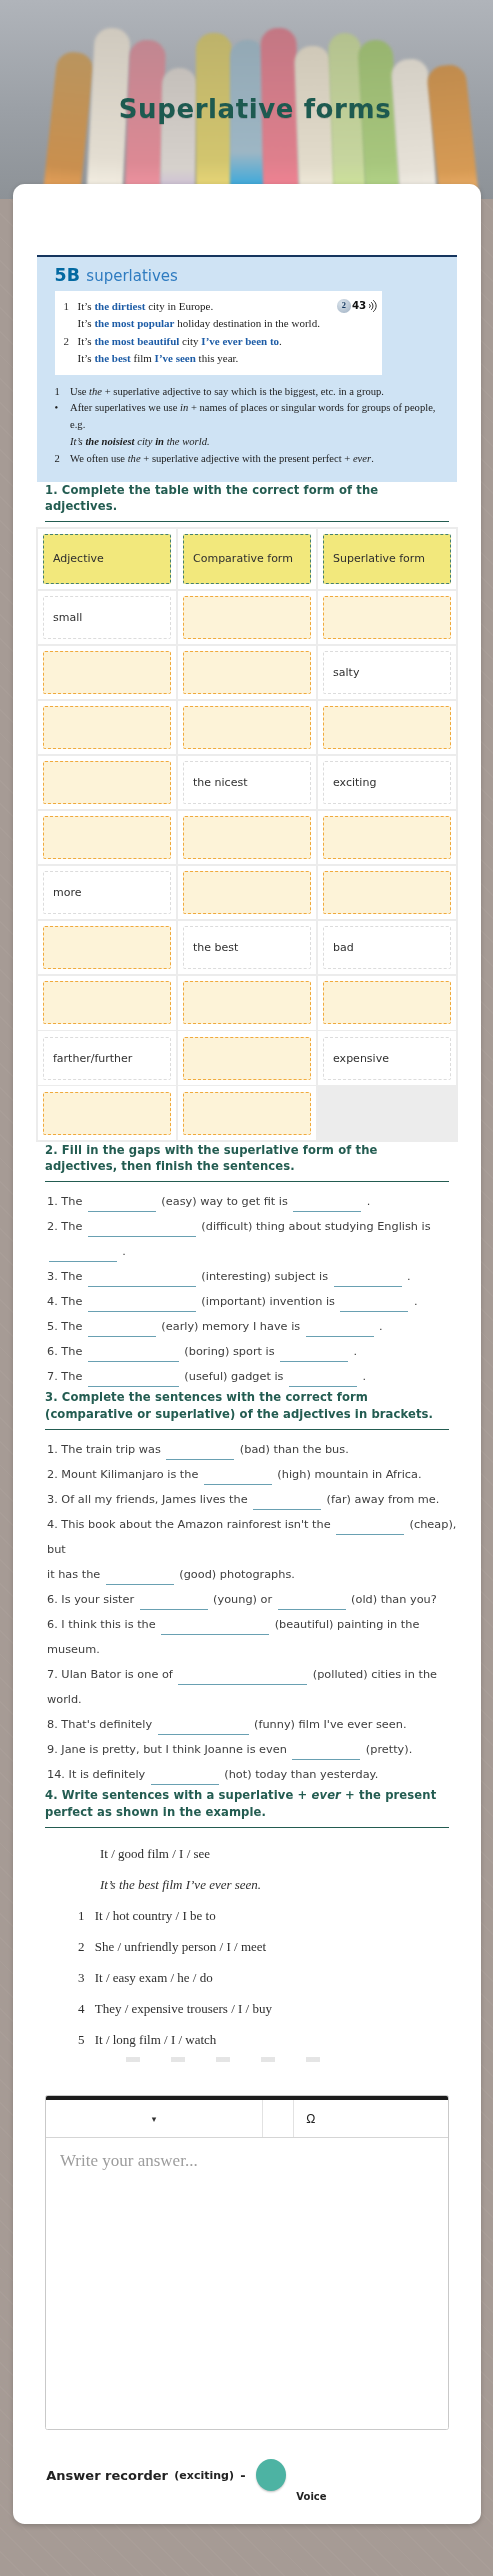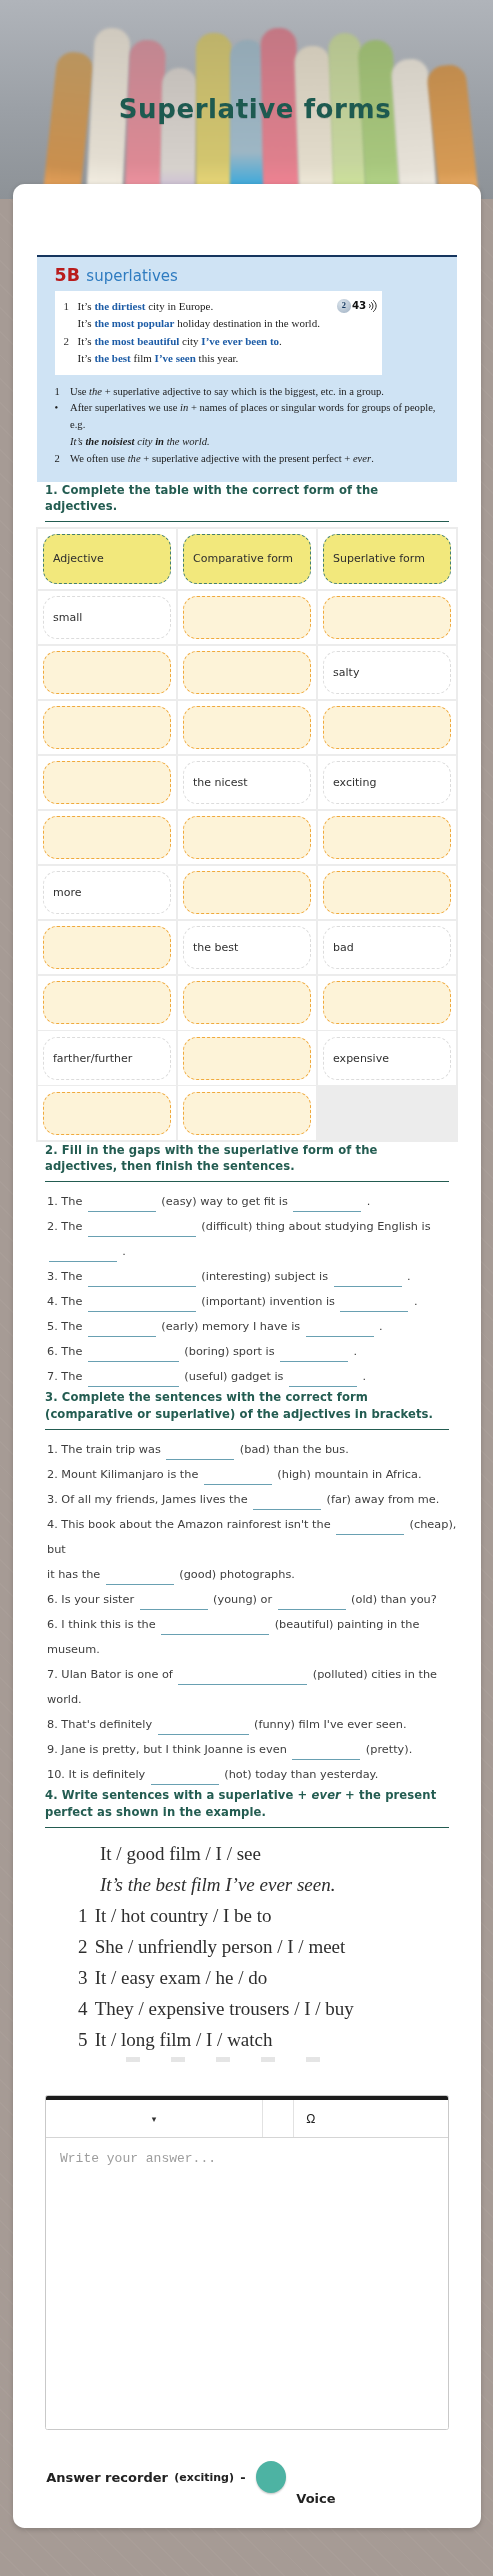--- a/index.html
+++ b/index.html
@@ -34,21 +34,21 @@
     font-size:26px;font-weight:bold;color:#1d5a50;letter-spacing:0.6px;
     text-shadow:0 0.6px 0.6px rgba(0,0,0,.12);z-index:5;}
   
   .card{position:relative;z-index:6;margin:-15px 13px 0;background:#ffffff;
     border-radius:11.6px;box-shadow:0 1.3px 5.1px rgba(0,0,0,.18);
     padding:71px 23px 22px;}
   
   .tb{margin:0 0.6px;background:#cfe3f4;padding-bottom:13px;}
   .tb-topline{height:1.9px;background:#15355e;}
   .tb-head{padding:8.4px 0 5.8px 18px;}
-  .tb-code{font-size:17.4px;font-weight:bold;color:#b91c1c;}
+  .tb-code{font-size:17.4px;font-weight:bold;color:#0369a1;}
   .tb-title{font-size:15px;color:#2e7bc0;margin-left:6.4px;}
   .tb-white{position:relative;background:#ffffff;margin-left:18px;width:309px;
     padding:7px 9px 7px 9px;font-family:"Liberation Serif", serif;font-size:11px;line-height:17.4px;color:#1c1c1c;}
   .tb-line{display:flex;}
   .tb-num{width:14px;flex:none;color:#333;}
   .tb-text{flex:1;}
   .bb{font-weight:bold;color:#1d5ca6;}
   .i{font-style:italic;}
   .bi{font-style:italic;font-weight:bold;}
   .plus{font-weight:bold;}
@@ -63,63 +63,63 @@
   .tb-rule{display:flex;}
   .tb-marker{width:15.4px;flex:none;}
   
   .ex h3{font-size:11.6px;line-height:16.7px;font-weight:bold;color:#235c51;
     margin:0 9px;letter-spacing:0.1px;}
   .rule-line{border:0;border-top:1.3px solid #235c51;margin:5.8px 9px 0;}
   
   .grid{display:grid;grid-template-columns:1fr 1fr 1fr;gap:1.9px;background:#ececec;
     padding:1.9px;margin-top:5.1px;}
   .cell{background:#ffffff;padding:5.1px;}
-  .box{border:1.3px dashed #dcdcdc;border-radius:14px;height:41px;display:flex;
+  .box{border:1.3px dashed #dcdcdc;border-radius:2px;height:41px;display:flex;
     align-items:center;padding-left:9px;font-size:11px;color:#303030;}
   .head-box{height:48px;background:#f2e87c;border-color:#44806f;font-size:11px;color:#2e2e2e;}
   .box.inp{background:#fdf3d8;border-color:#f0a93c;}
   
   .sent-list{margin:7.7px 0 0 11px;font-size:11.3px;line-height:25px;color:#3d3d3d;}
   .gap{border:none;outline:none;background:transparent;border-bottom:1px solid #69a0b2;
     height:15.4px;margin:0 1.9px -2.6px;font:inherit;color:#2b2b2b;vertical-align:baseline;}
   .g-s{width:64px;}
   .g-m{width:87px;}
   .g-l{width:104px;}
   .g-xl{width:125px;}
   
-  .bk{font-family:"Liberation Serif", serif;font-size:19px;line-height:31px;color:#2e2e2e;margin-top:10.3px;}
+  .bk{font-family:"Liberation Serif", serif;font-size:13px;line-height:31px;color:#2e2e2e;margin-top:10.3px;}
   .bk-ex{margin-left:64px;}
   .bk-ans{font-style:italic;}
   .bk-item{display:flex;margin-left:42px;}
   .bk-num{width:16.7px;flex:none;}
   .bk-text{flex:1;}
   .scan-cut{height:4.5px;width:212px;margin:2.6px 0 0 90px;opacity:.14;
     background:repeating-linear-gradient(90deg,#444 0 14px,transparent 14px 45px);}
   
   .editor{margin:33px 9px 0;border:0.6px solid #c9c9c9;border-radius:2.6px;overflow:hidden;background:#fff;}
   .ed-topbar{height:4.5px;background:#1b1b1b;}
   .ed-toolbar{display:flex;align-items:center;height:37px;background:#fff;border-bottom:0.6px solid #d5d5d5;}
   .ed-dd{width:216px;height:100%;border:none;background:transparent;cursor:pointer;
     display:flex;align-items:center;justify-content:center;font-size:9px;color:#333;}
   .ed-sep{width:0.6px;height:100%;background:#e2e2e2;}
   .ed-slot{width:30px;height:100%;}
   .ed-omega{height:100%;border:none;background:transparent;cursor:pointer;
     padding:0 0 0 13px;font-size:12.2px;color:#222;display:flex;align-items:center;}
   .ed-area{display:block;width:100%;height:291px;border:none;outline:none;resize:none;
-    padding:13px 14px;box-sizing:border-box;font-family:Liberation Mono, monospace;
-    font-size:13px;color:#2b2b2b;}
+    padding:13px 14px;box-sizing:border-box;font-family:Liberation Serif, serif;
+    font-size:17px;color:#2b2b2b;}
   .ed-area::placeholder{color:#9d9d9d;}
   
   .recorder{display:flex;align-items:center;margin:18px 0 0 10.3px;gap:6.4px;}
   .rec-label{font-size:13px;font-weight:bold;color:#222;}
   .rec-opt{font-size:11px;font-weight:bold;color:#222;}
   .rec-dash{font-size:13px;font-weight:bold;color:#222;}
   .rec-btn{width:30px;height:32px;border-radius:50%;border:none;background:#4db3a3;
     cursor:pointer;box-shadow:0 1.3px 1.9px rgba(0,0,0,.22);margin:0 3.9px;}
-  .rec-voice{font-size:13px;font-weight:bold;color:#222;margin-top:43px;}
+  .rec-voice{font-size:10px;font-weight:bold;color:#222;margin-top:43px;}
   .mt66{margin-top:42px;} .mt62{margin-top:40px;} .mt56{margin-top:36px;} .mt14{margin-top:9px;}
 </style>
 </head>
 <body>
 
 <header class="banner">
   <div class="chalk"></div>
   <div class="chalk"></div>
   <div class="chalk"></div>
   <div class="chalk"></div>
@@ -337,21 +337,21 @@
     <div id="ex3-list" class="sent-list">
         <div class="sent"><span>1. The train trip was </span><input type="text" class="gap g-s" style=""><span> (bad) than the bus.</span></div>
         <div class="sent"><span>2. Mount Kilimanjaro is the </span><input type="text" class="gap g-s" style=""><span> (high) mountain in Africa.</span></div>
         <div class="sent"><span>3. Of all my friends, James lives the </span><input type="text" class="gap g-s" style=""><span> (far) away from me.</span></div>
         <div class="sent"><span>4. This book about the Amazon rainforest isn't the </span><input type="text" class="gap g-s" style=""><span> (cheap), but</span><br><span>it has the </span><input type="text" class="gap g-s" style=""><span> (good) photographs.</span></div>
         <div class="sent"><span>6. Is your sister </span><input type="text" class="gap g-s" style=""><span> (young) or </span><input type="text" class="gap g-s" style=""><span> (old) than you?</span></div>
         <div class="sent"><span>6. I think this is the </span><input type="text" class="gap g-l" style=""><span> (beautiful) painting in the museum.</span></div>
         <div class="sent"><span>7. Ulan Bator is one of </span><input type="text" class="gap g-xl" style=""><span> (polluted) cities in the world.</span></div>
         <div class="sent"><span>8. That's definitely </span><input type="text" class="gap g-m" style=""><span> (funny) film I've ever seen.</span></div>
         <div class="sent"><span>9. Jane is pretty, but I think Joanne is even </span><input type="text" class="gap g-s" style=""><span> (pretty).</span></div>
-        <div class="sent"><span>10. It is definitely </span><input type="text" class="gap g-s" style=""><span> (hot) today than yesterday.</span></div>
+        <div class="sent"><span>14. It is definitely </span><input type="text" class="gap g-s" style=""><span> (hot) today than yesterday.</span></div>
       </div>
   </section>
 
   <section class="ex">
     <h3 class="mt56"><span>4. Write sentences with a superlative </span><span class="plus">+</span><span> </span><span class="i">ever</span><span> </span><span class="plus">+</span><span> the present perfect as shown in the example.</span></h3>
     <hr class="rule-line">
     <div class="bk">
       <div class="bk-ex">It / good film / I / see</div>
       <div class="bk-ex bk-ans">It’s the best film I’ve ever seen.</div>
       <div id="ex4-items">

